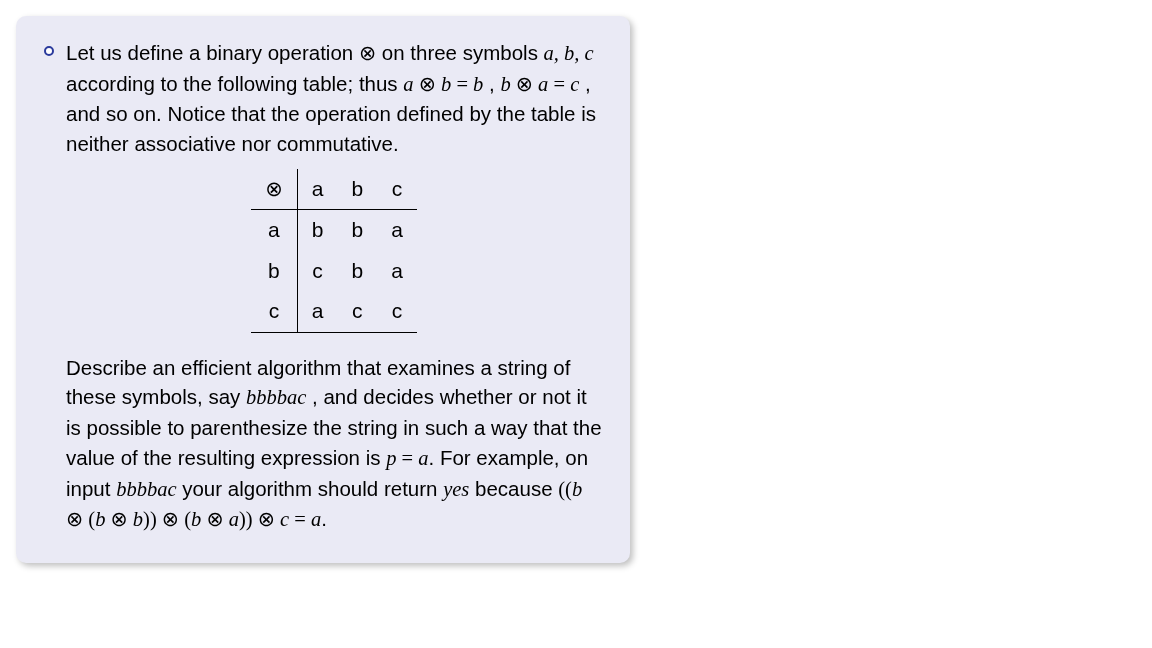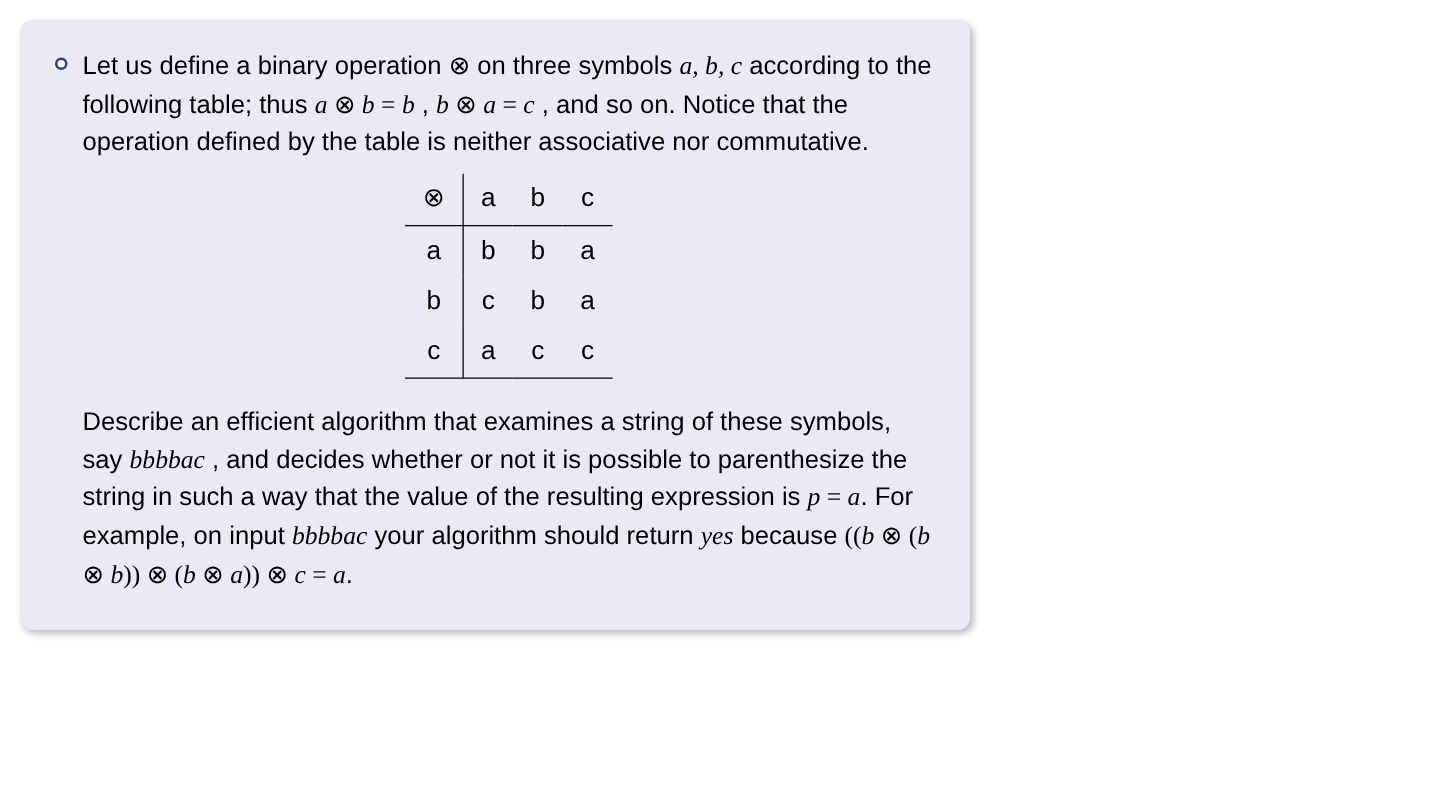--- a/index.html
+++ b/index.html
@@ -6,21 +6,21 @@
       margin: 0;
       padding: 0;
       box-sizing: border-box;
     }
     body {
       font-family: Arial, Helvetica, sans-serif;
       background: #ffffff;
       padding: 16px;
     }
     .slide-box {
-      width: 760px;
+      width: 614px;
       background: #eaeaf5;
       border-radius: 10px;
       padding: 22px 28px 20px 28px;
       box-shadow: 3px 3px 6px rgba(0,0,0,0.25);
       font-size: 20.5px;
       line-height: 1.45;
       color: #000;
     }
     .bullet-block {
       display: flex;

